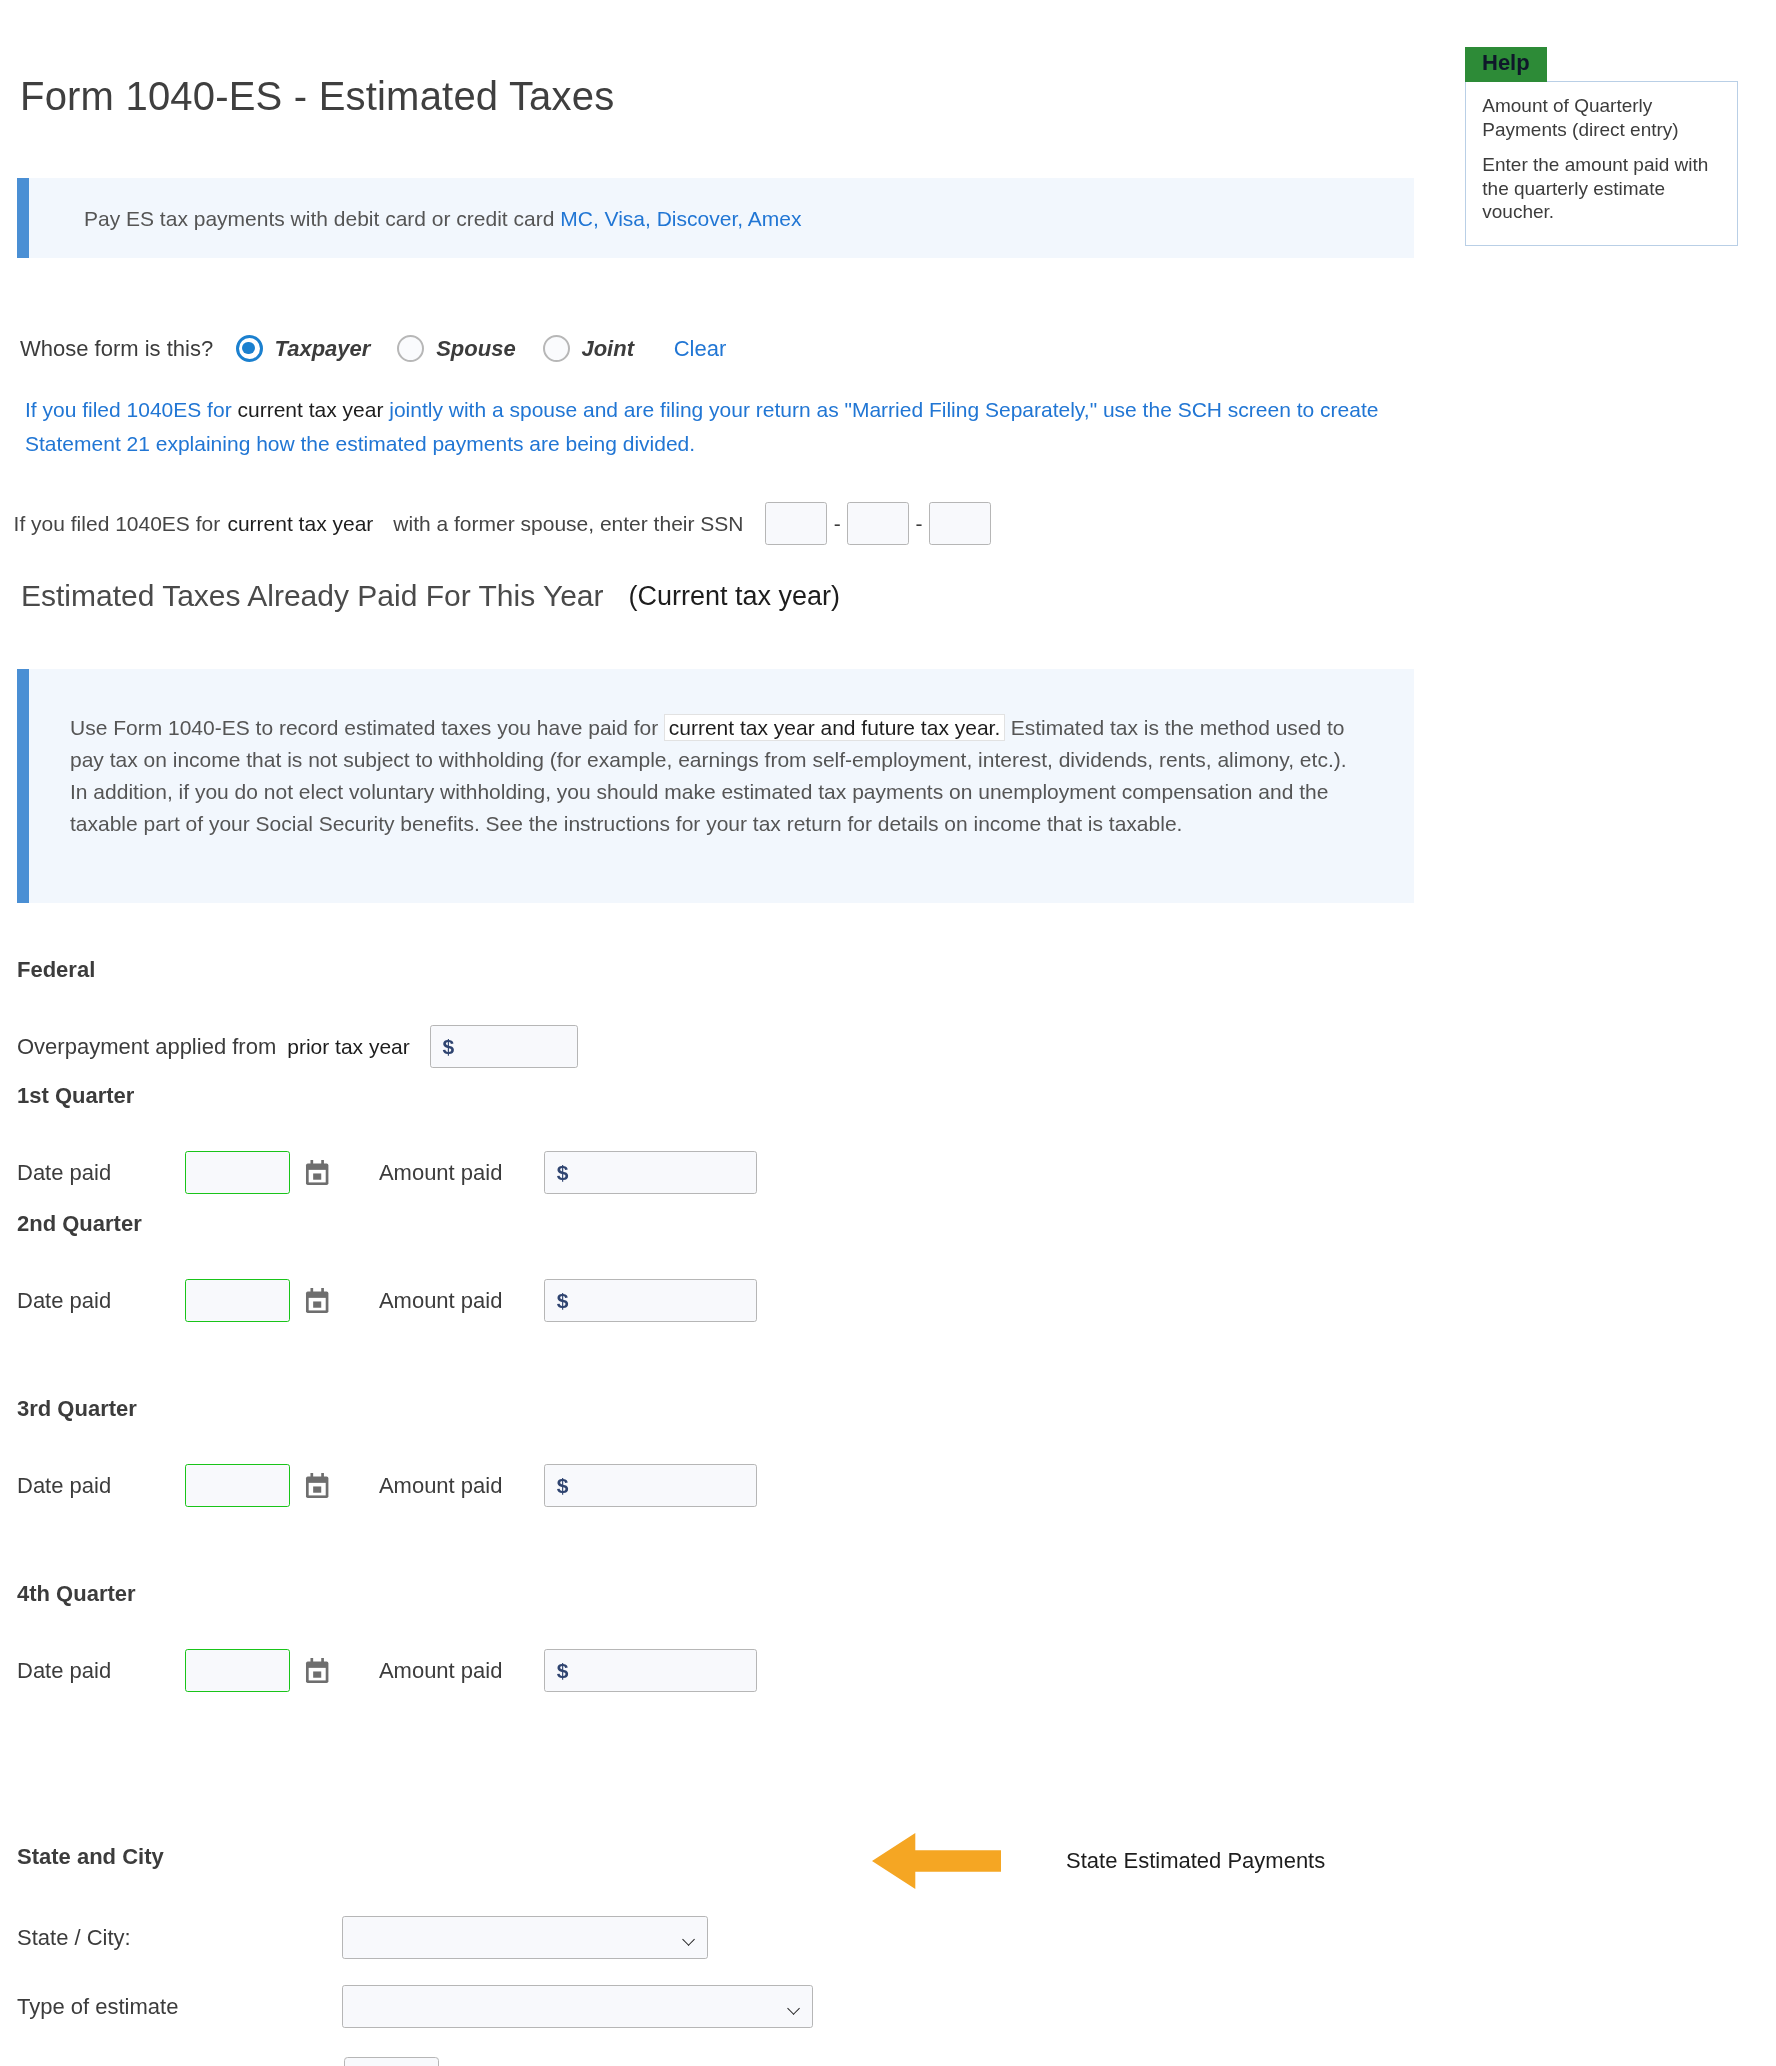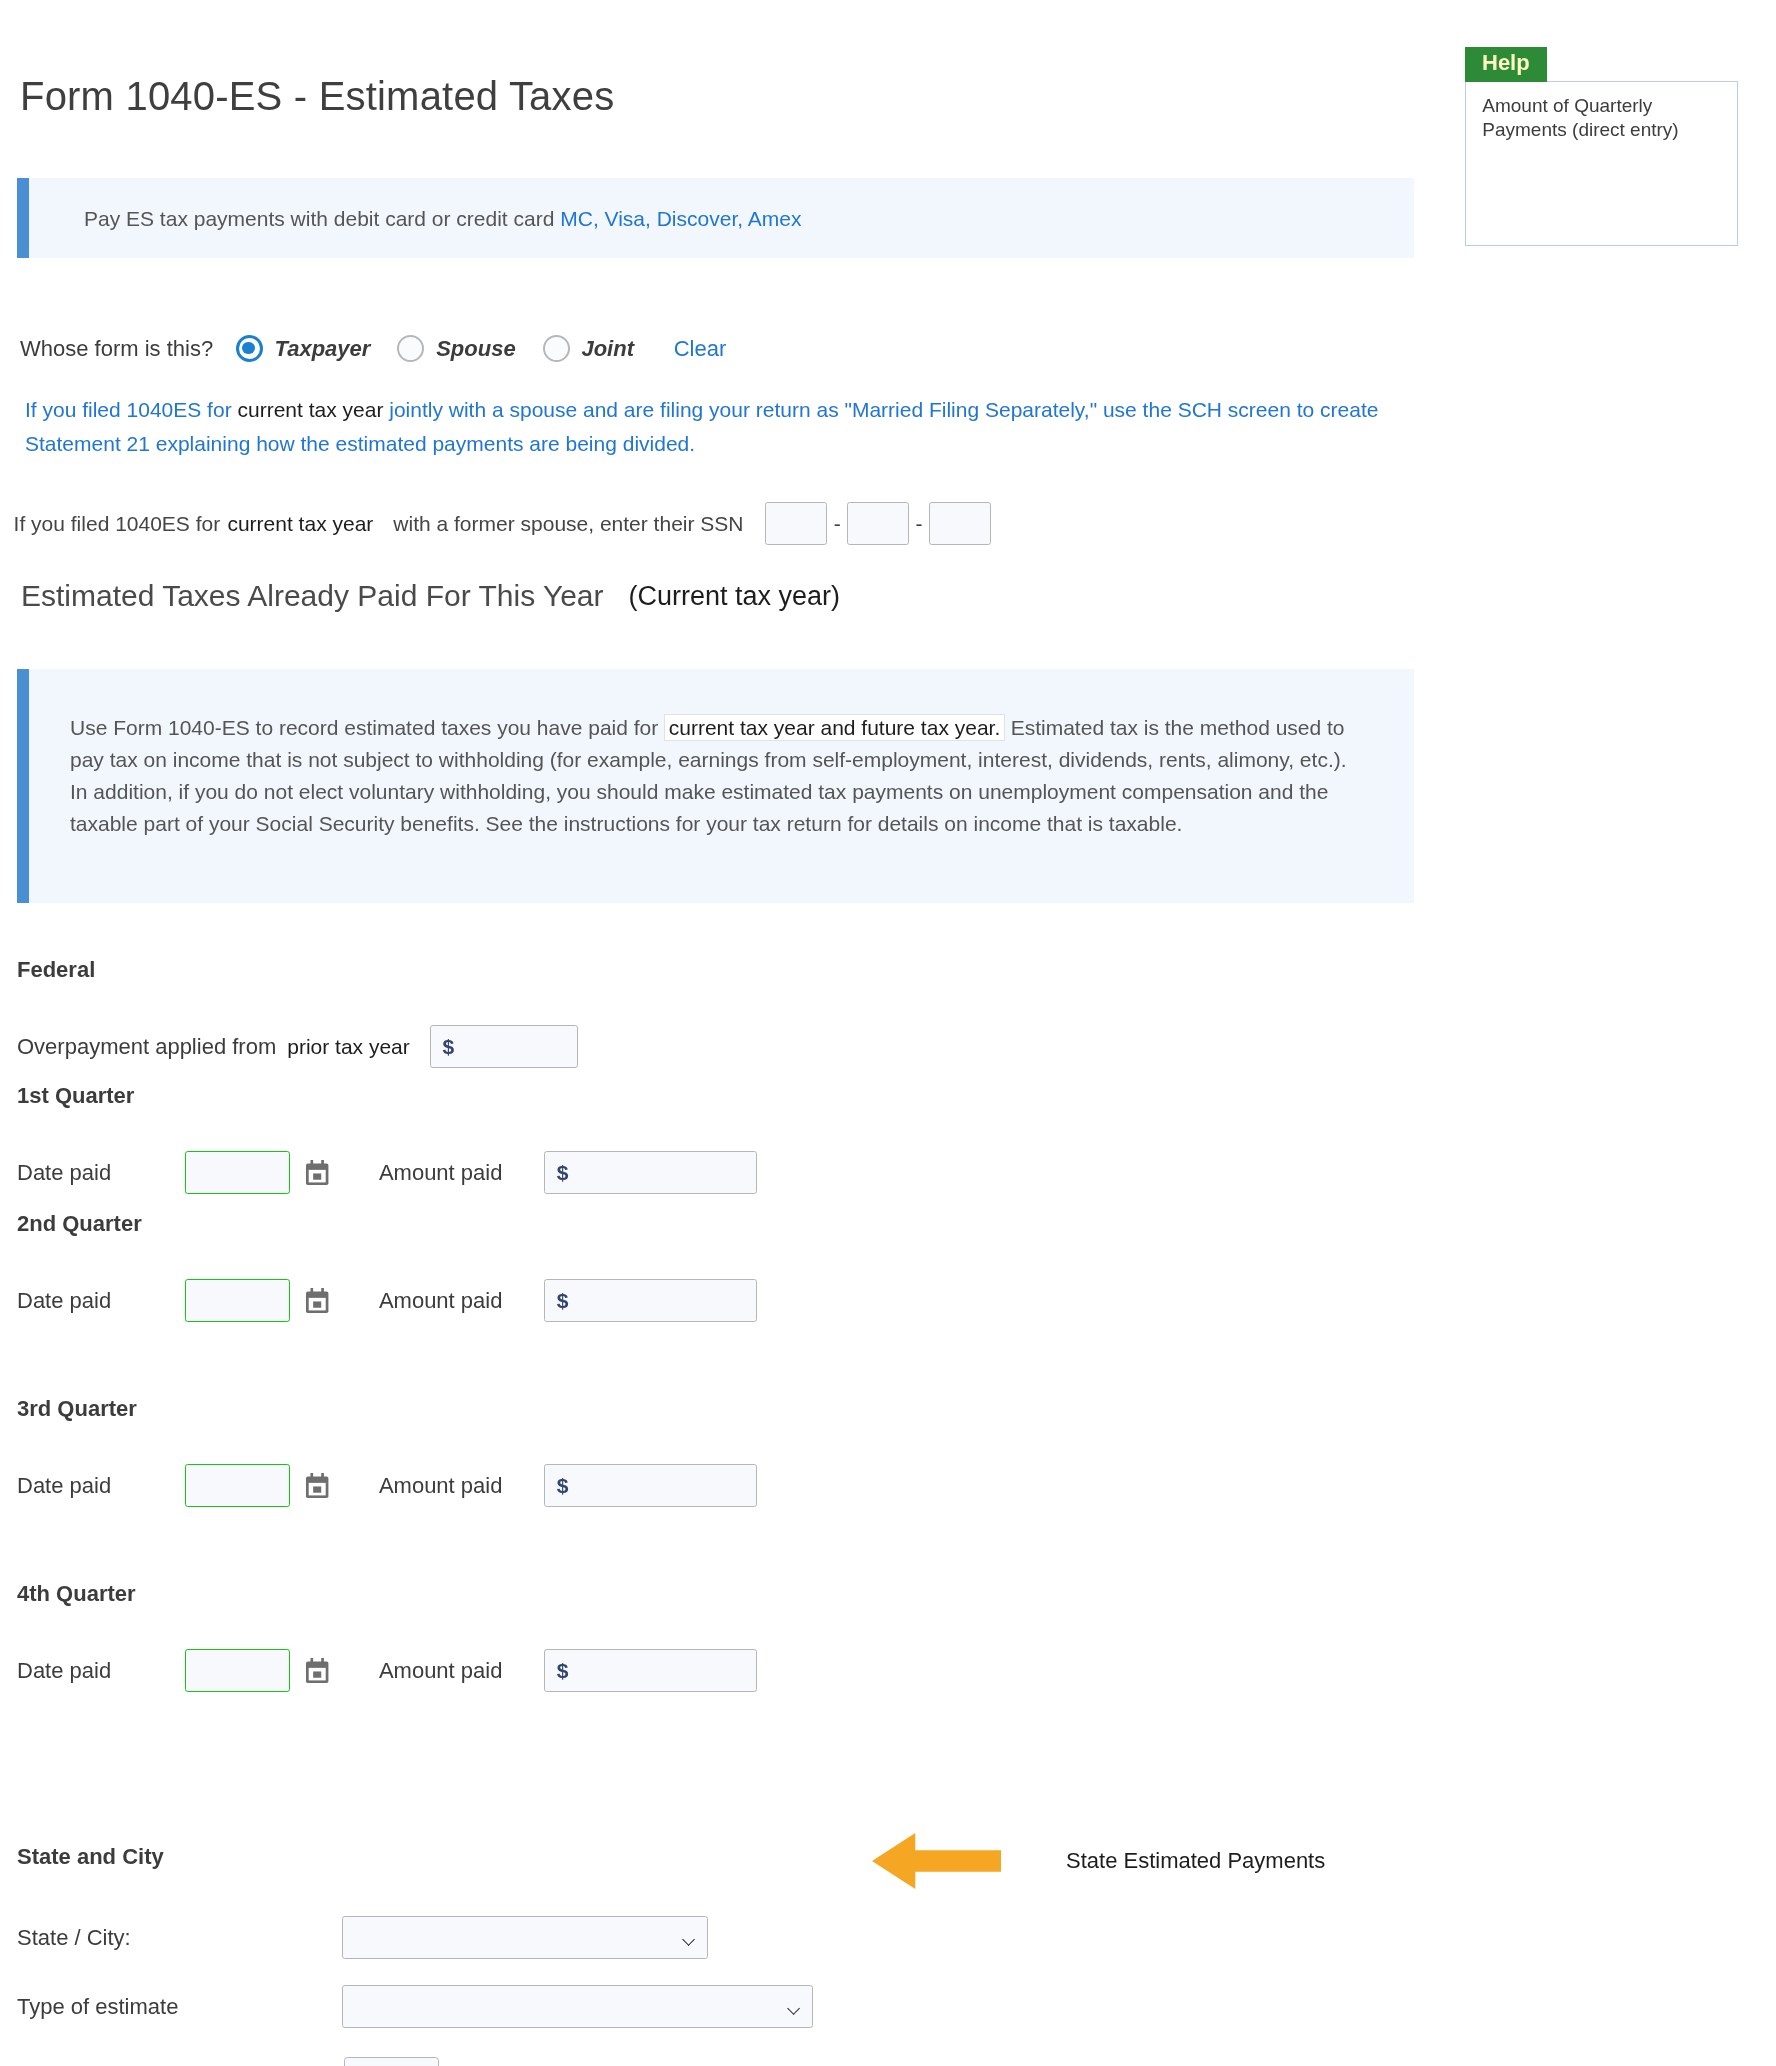--- a/index.html
+++ b/index.html
@@ -36,21 +36,21 @@
   
   #help-panel {
     position: absolute;
     left: 1465px;
     top: 47px;
     width: 273px;
   }
   #help-tab {
     display: inline-block;
     background: #2d8b37;
-    color: #fef9c3;
+    color: #0f172a;
     font-size: 22px;
     font-weight: 600;
     padding: 5.4px 17px 7.2px 17px;
     line-height: 1.0;
   }
   #help-body {
     border: 0.9px solid #b9cfe6;
     background: #ffffff;
     padding: 12.7px 16.3px 16.3px 16.3px;
     margin-top: -0.9px;
@@ -388,20 +388,21 @@
 <body>
 
 <div class="page">
 
   <div id="page-title">Form 1040-ES - Estimated Taxes</div>
 
   <div id="help-panel">
     <div id="help-tab">Help</div>
     <div id="help-body">
       <p>Amount of Quarterly Payments (direct entry)</p>
+      <p>Enter the amount paid with the quarterly estimate voucher.</p>
     </div>
   </div>
 
   <div class="callout" id="callout-pay">
     <div class="callout-text"><span>Pay ES tax payments with debit card or credit card </span><span class="link">MC, Visa, Discover, Amex</span></div>
   </div>
 
   <div id="whose-row">
     <span id="whose-label">Whose form is this?</span>
 

